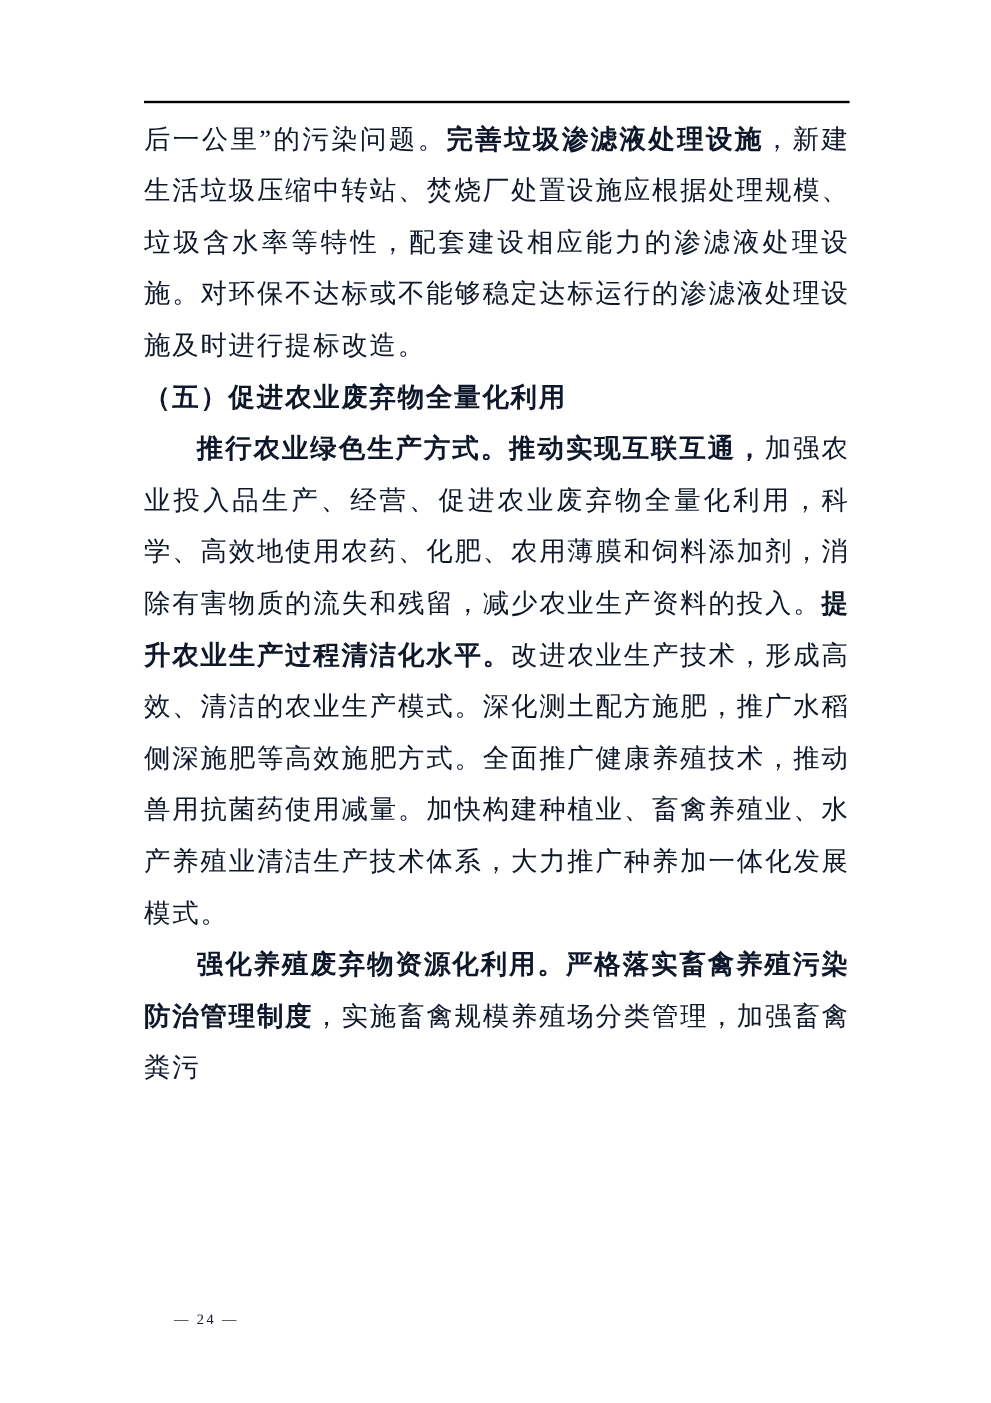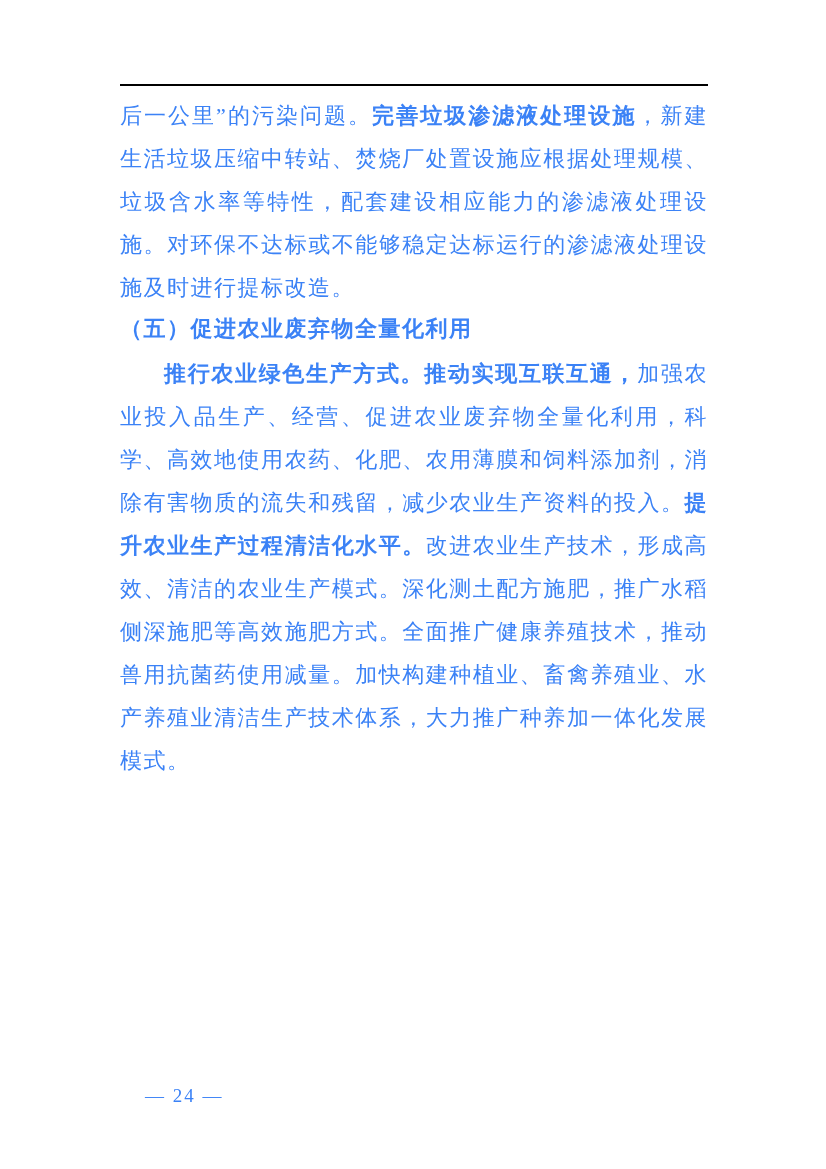--- a/index.html
+++ b/index.html
@@ -7,21 +7,21 @@
     padding: 0;
     background: #ffffff;
   }
   .page {
     position: relative;
     width: 826px;
     height: 1169px;
     background: #ffffff;
     overflow: hidden;
     font-family: "Liberation Serif", "DejaVu Serif", serif;
-    color: #3b82f6;
+    color: #0f172a;
   }
   .content {
     position: absolute;
     left: 120px;
     right: 118px;
     top: 84px;
   }
   .header-rule {
     border-top: 2px solid #000000;
     width: 100%;
@@ -39,31 +39,31 @@
   }
   .para {
     text-indent: 2em;
   }
   .para.no-indent {
     text-indent: 0;
   }
   .heading {
     text-indent: 0;
     font-weight: bold;
-    font-family: Liberation Mono, monospace;
+    font-family: Liberation Serif, serif;
   }
   .bold {
     font-weight: bold;
     font-family: "Liberation Sans", "DejaVu Sans", sans-serif;
   }
   .footer {
     position: absolute;
     left: 145px;
     bottom: 62px;
-    font-size: 19px;
+    font-size: 12px;
     letter-spacing: 2px;
     font-family: "Liberation Serif", "DejaVu Serif", serif;
   }
 </style>
 </head>
 <body>
 
 <div class="page">
   <div class="content">
     <div class="header-rule"></div>
@@ -75,20 +75,23 @@
 
 
       <p class="heading">
         <span>（五）促进农业废弃物全量化利用</span>
       </p>
 
       <p class="para">
         <span class="bold">推行农业绿色生产方式。推动实现互联互通，</span><span>加强农业投入品生产、经营、促进农业废弃物全量化利用，科学、高效地使用农药、化肥、农用薄膜和饲料添加剂，消除有害物质的流失和残留，减少农业生产资料的投入。</span><span class="bold">提升农业生产过程清洁化水平。</span><span>改进农业生产技术，形成高效、清洁的农业生产模式。深化测土配方施肥，推广水稻侧深施肥等高效施肥方式。全面推广健康养殖技术，推动兽用抗菌药使用减量。加快构建种植业、畜禽养殖业、水产养殖业清洁生产技术体系，大力推广种养加一体化发展模式。</span>
       </p>
 
+      <p class="para">
+        <span class="bold">强化养殖废弃物资源化利用。严格落实畜禽养殖污染防治管理制度</span><span>，实施畜禽规模养殖场分类管理，加强畜禽粪污</span>
+      </p>
 
     </div>
   </div>
 
   <div class="footer">
     <span>—  24  —</span>
   </div>
 </div>
 
 </body></html>

